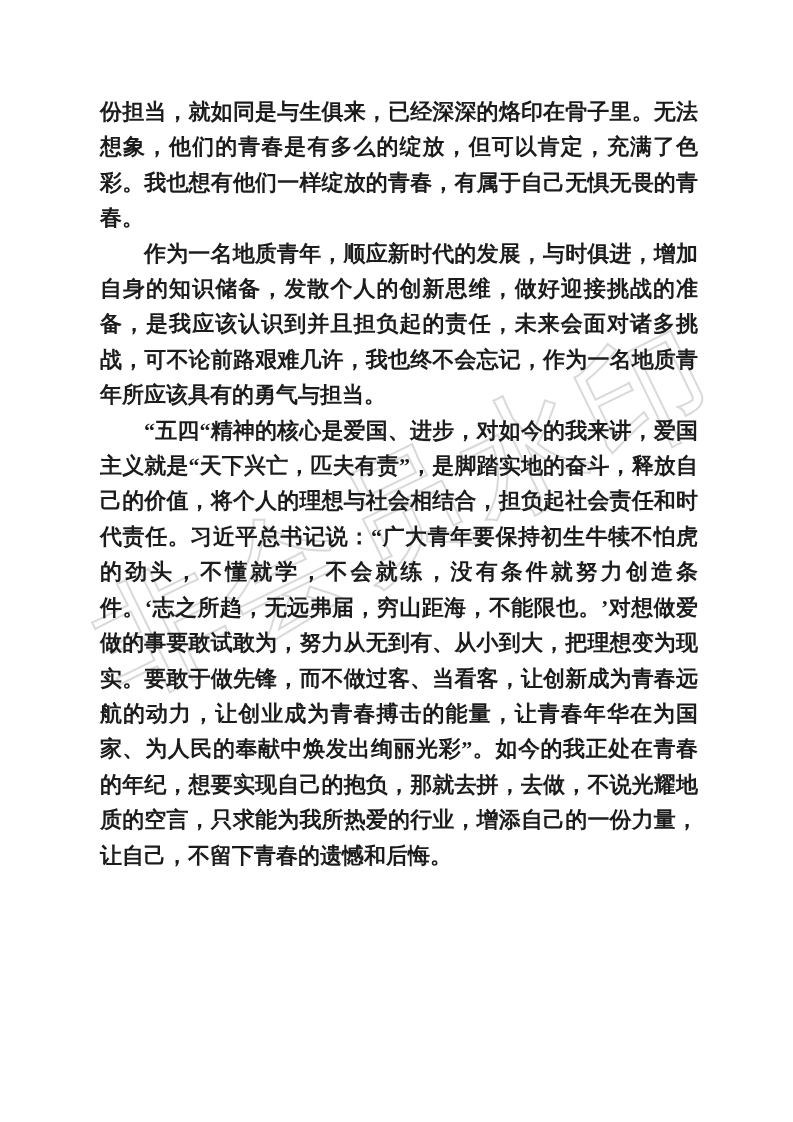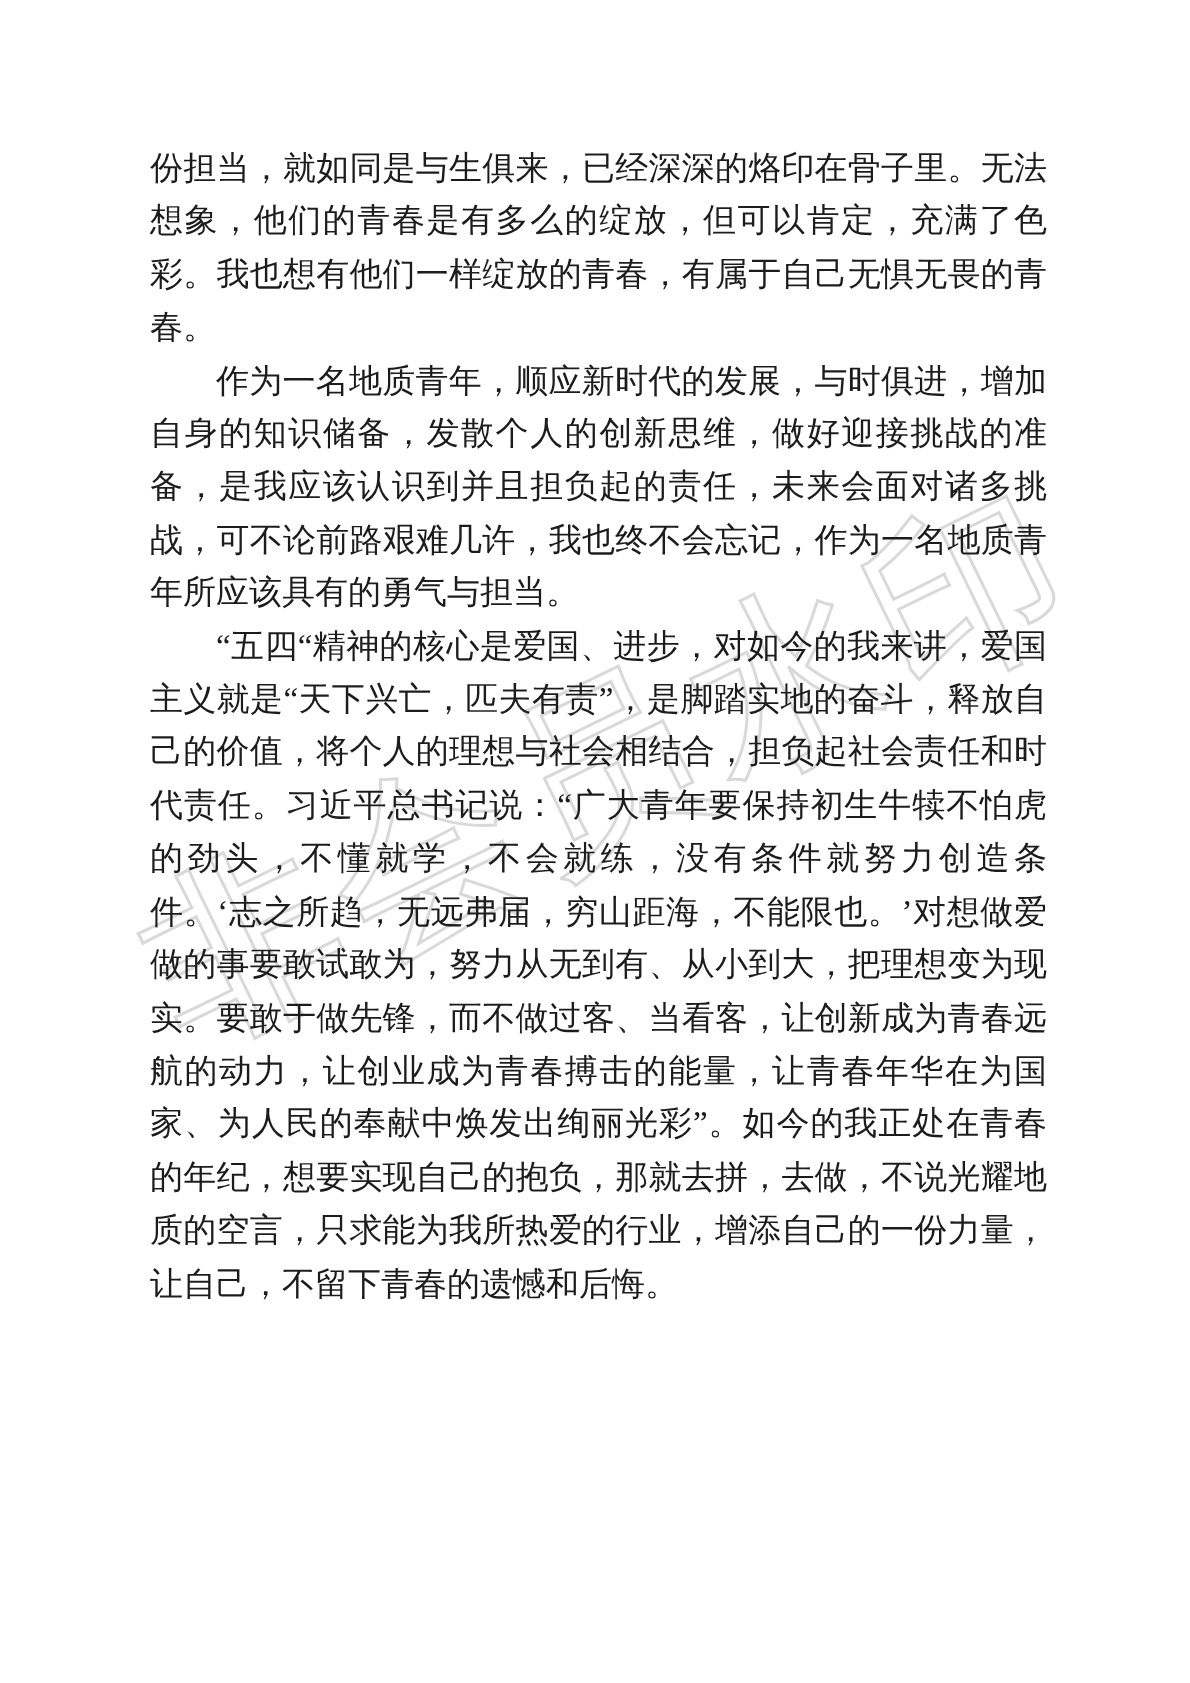--- a/index.html
+++ b/index.html
@@ -41,20 +41,21 @@
     position: absolute;
     left: 100px;
     top: 94px;
     width: 598px;
     z-index: 2;
     font-size: 22px;
     line-height: 35.4px;
     color: #1c1c1c;
     text-align: justify;
     text-justify: inter-ideograph;
+    font-weight: bold;
   }
   .para {
     margin: 0;
     padding: 0;
     text-indent: 2em;
   }
   .para.no-indent {
     text-indent: 0;
   }
 </style>

